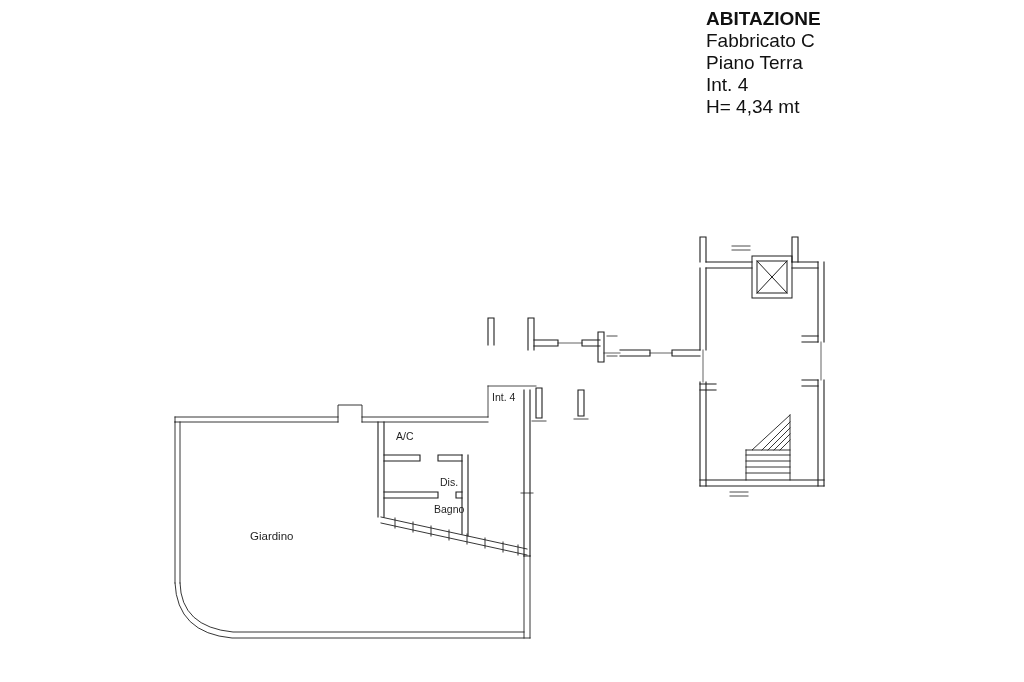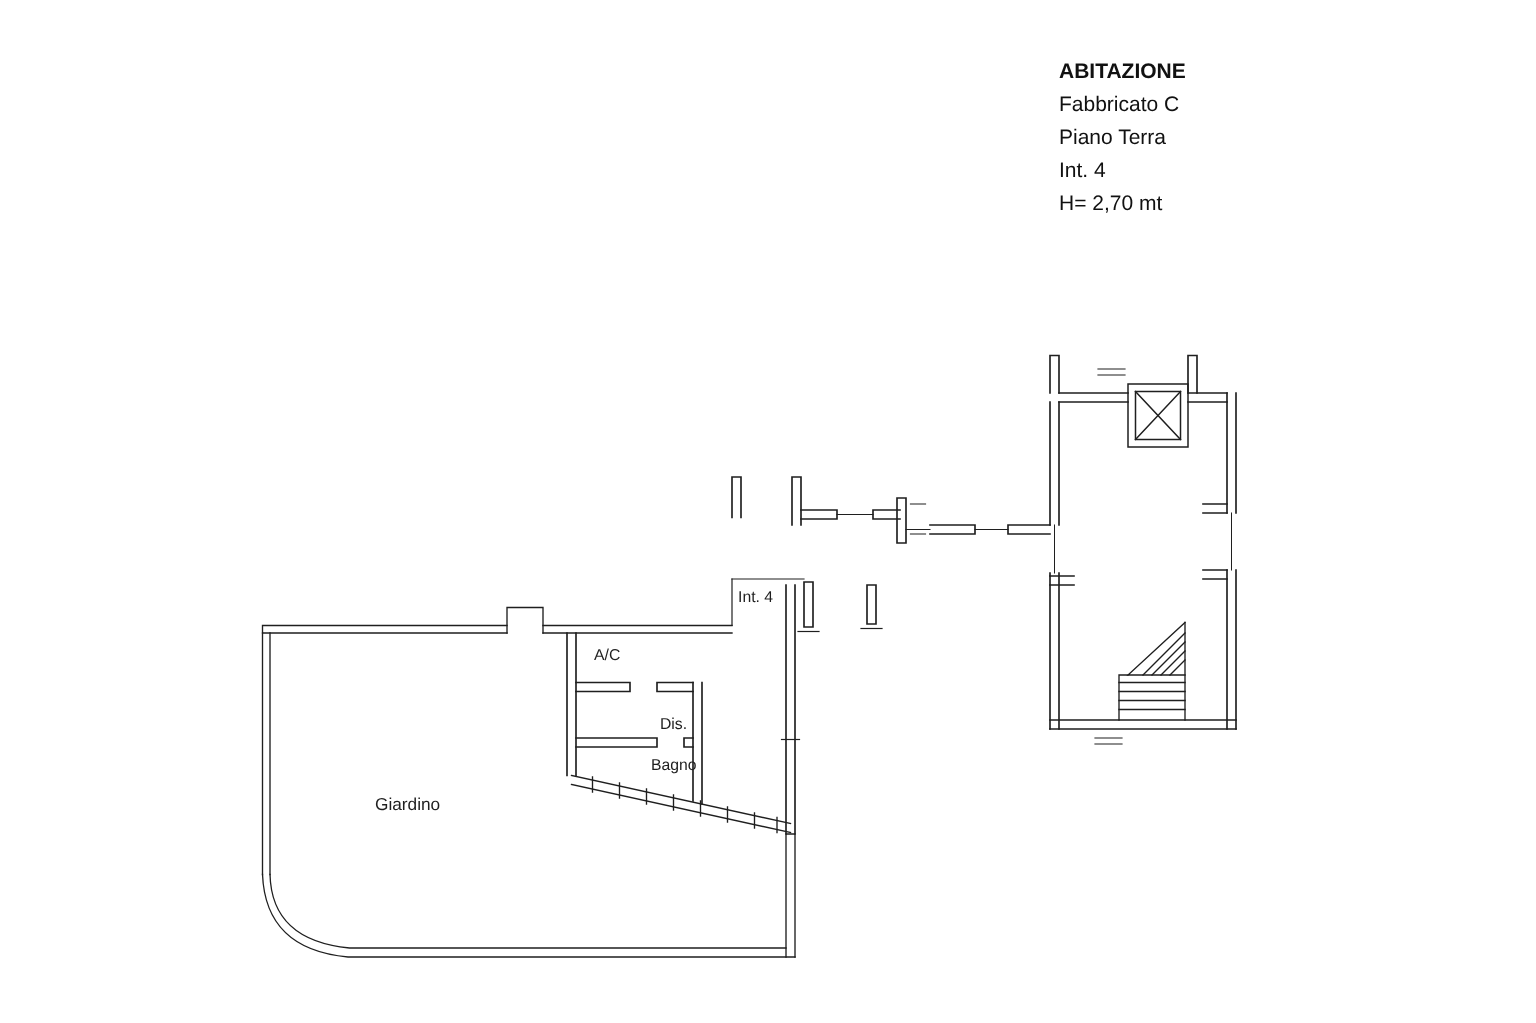--- a/index.html
+++ b/index.html
@@ -5,23 +5,23 @@
   html,body{margin:0;padding:0;background:#ffffff;}
   .page{
     position:relative;
     width:1024px;height:682px;
     background:#ffffff;
     font-family:"Liberation Sans", sans-serif;
     overflow:hidden;
   }
   .title-block{
     position:absolute;
-    left:706px;top:36px;
+    left:706px;top:8px;
     color:#111111;
-    font-size:14px;
+    font-size:19px;
     line-height:22px;
     white-space:nowrap;
   }
   .title-line{display:block;}
   .title-line.bold{font-weight:bold;}
   svg.plan{position:absolute;left:0;top:0;}
   svg.plan text{
     font-family:"Liberation Sans", sans-serif;
     fill:#1f1f1f;
     stroke:none;
@@ -32,21 +32,21 @@
 </head>
 <body>
 
 <div class="page">
 
   <div class="title-block">
     <span class="title-line bold">ABITAZIONE</span>
     <span class="title-line">Fabbricato C</span>
     <span class="title-line">Piano Terra</span>
     <span class="title-line">Int. 4</span>
-    <span class="title-line">H= 2,70 mt</span>
+    <span class="title-line">H= 4,34 mt</span>
   </div>
 
   <svg class="plan" width="1024" height="682" viewBox="0 0 1024 682">
 
     <g stroke="#1f1f1f" stroke-width="0.9" fill="none" stroke-linecap="square">
 
       <path d="M175,417 H338 M175,422 H338 M175,417 V422"></path>
 
       <path d="M338,422 V405 H362 V422"></path>
 

